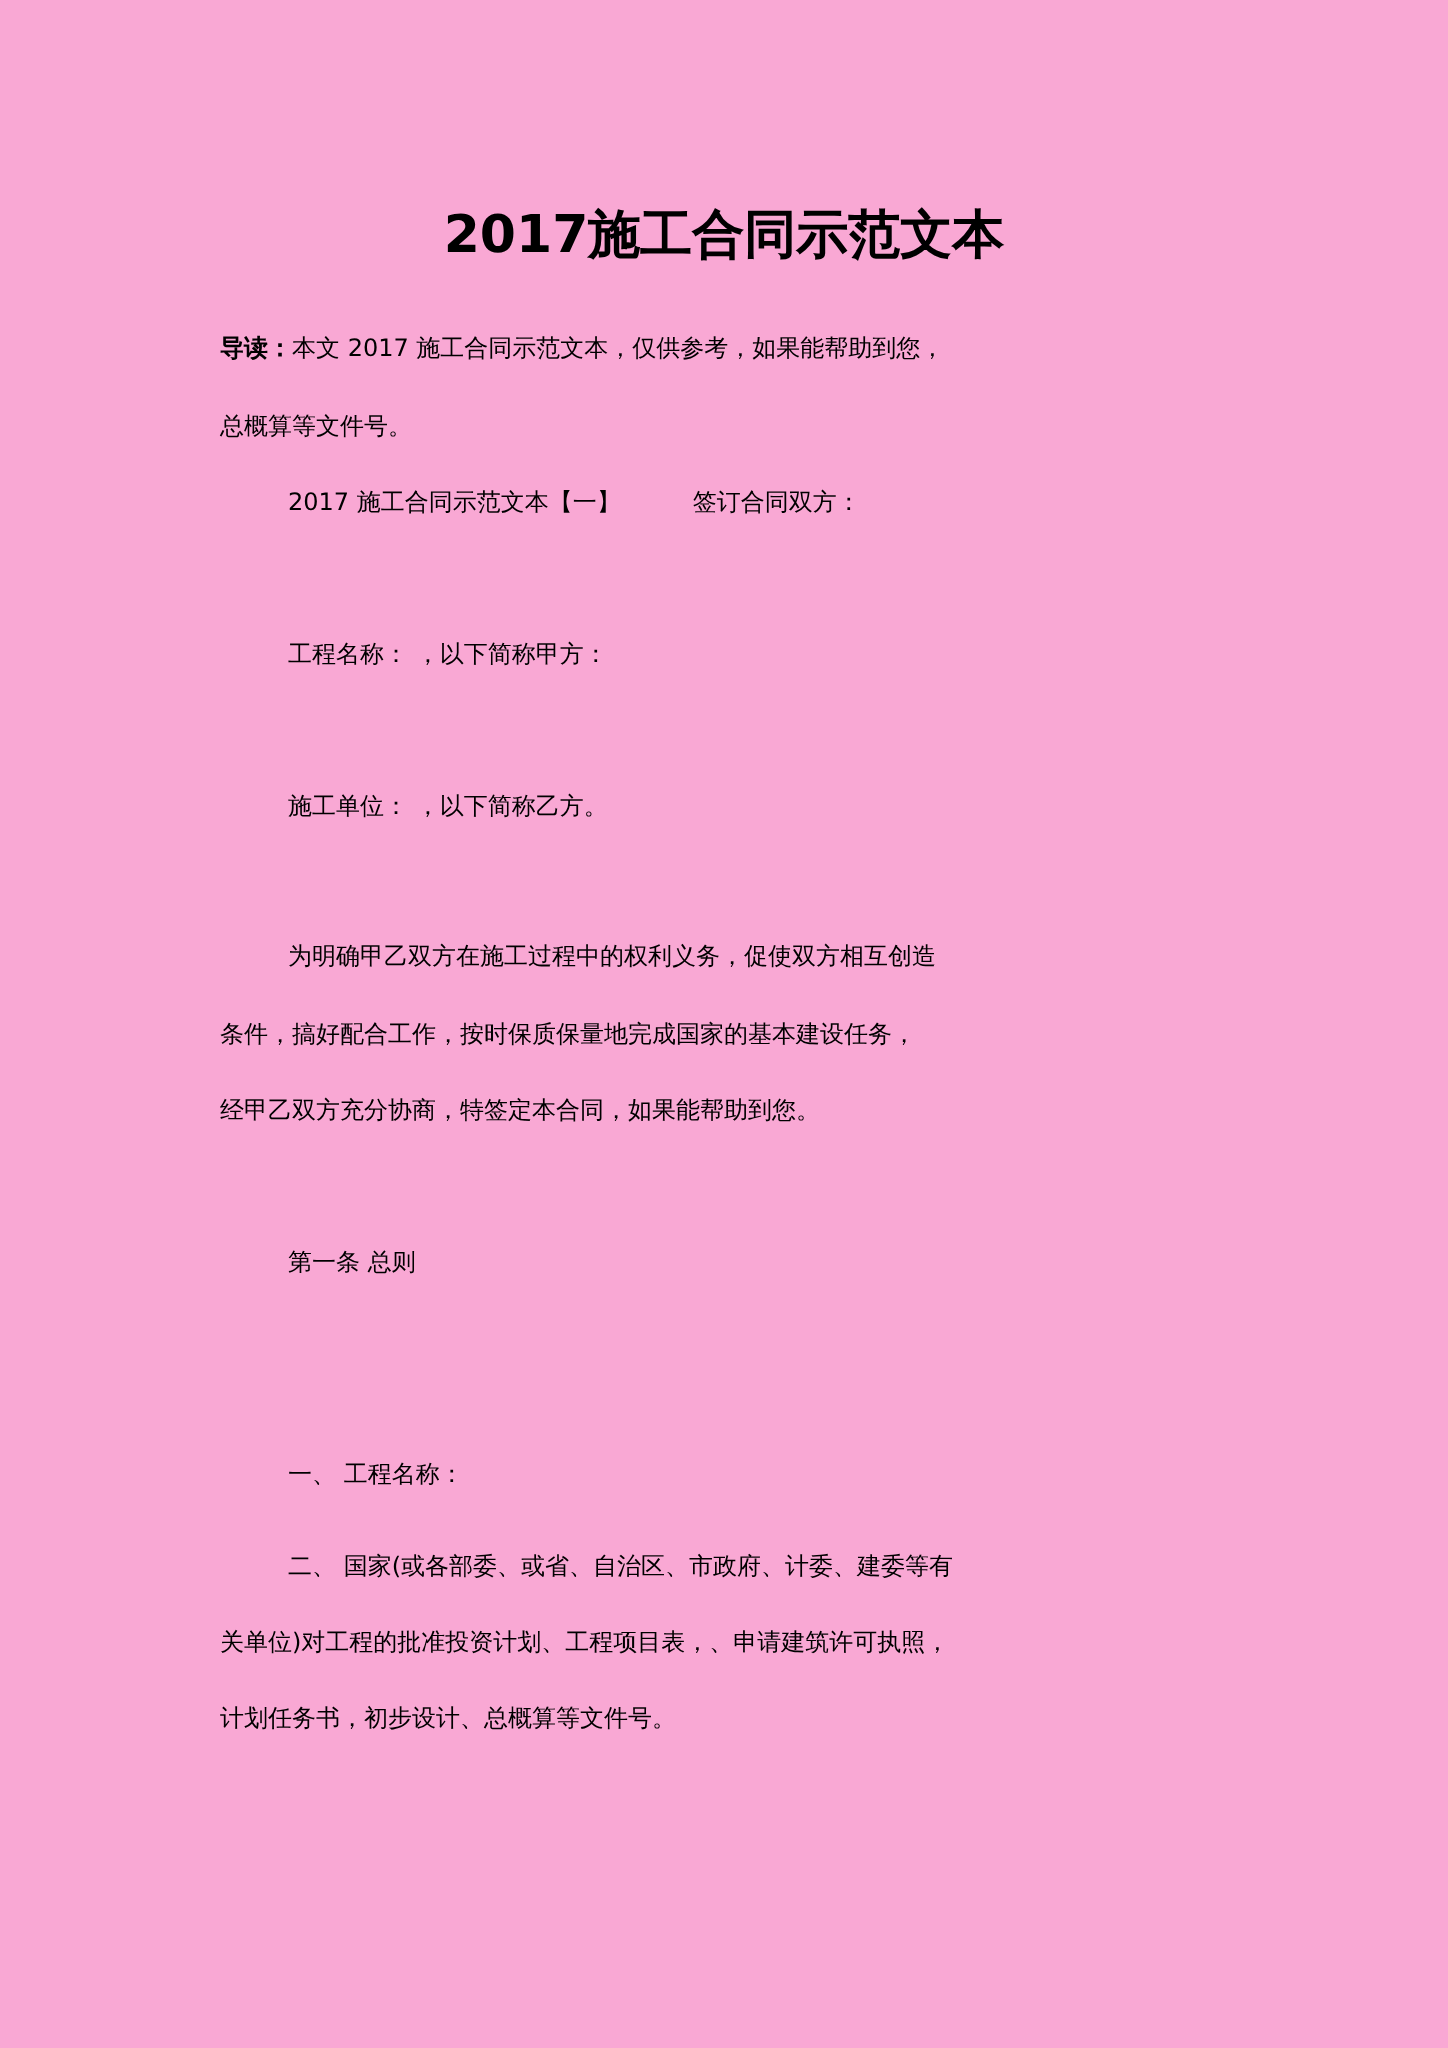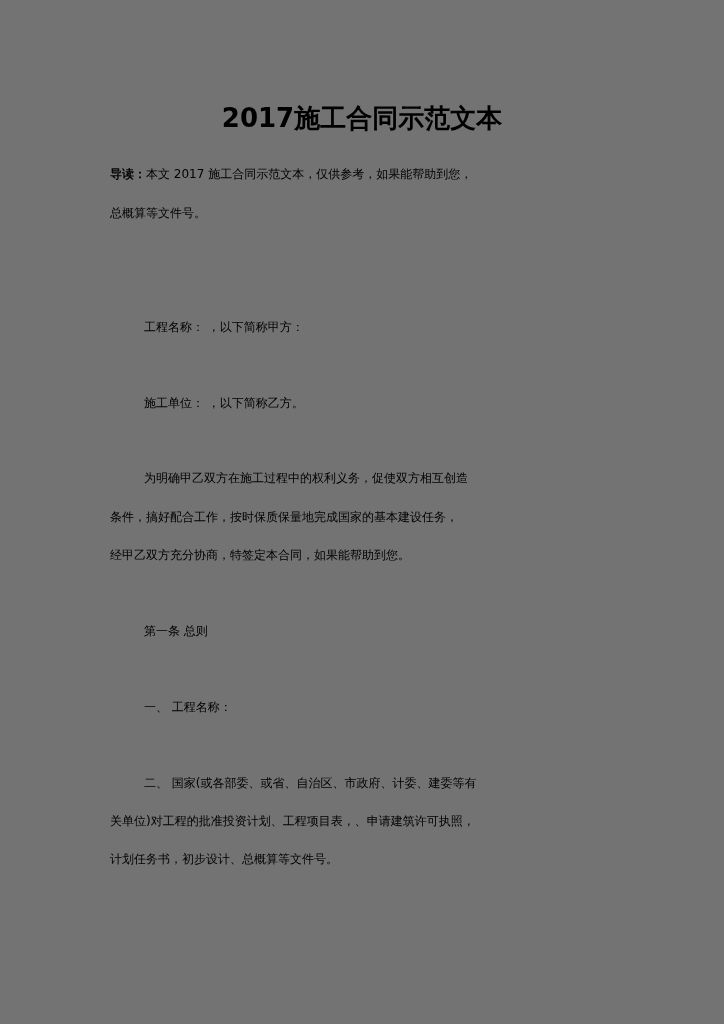--- a/index.html
+++ b/index.html
@@ -13,21 +13,21 @@
       position: relative;
       overflow: hidden;
       font-family: "DejaVu Sans", "Liberation Sans", sans-serif;
       color: #000000;
     }
     .page {
       position: absolute;
       left: 0; top: 0;
       width: 724px;
       height: 1024px;
-      background: #737373;
+      background: #f9a8d4;
     }
     .title {
       position: absolute;
       left: 0;
       width: 724px;
       top: 100px;
       text-align: center;
       font-size: 26px;
       font-weight: bold;
       line-height: 36px;
@@ -49,30 +49,33 @@
 
 <div class="page">
 
   <div class="title">2017施工合同示范文本</div>
 
   <div class="line" style="top:162px;">
     <span class="lead-label">导读</span><span class="lead-label">：</span><span>本文 2017 施工合同示范文本，仅供参考，如果能帮助到您，</span>
   </div>
   <div class="line" style="top:201px;">总概算等文件号。</div>
 
+  <div class="line indent" style="top:239px;">
+    <span>2017 施工合同示范文本【一】</span><span class="gap"></span><span>签订合同双方：</span>
+  </div>
 
   <div class="line indent" style="top:315px;">工程名称：  ，以下简称甲方：</div>
 
   <div class="line indent" style="top:391px;">施工单位：  ，以下简称乙方。</div>
 
   <div class="line indent" style="top:466px;">为明确甲乙双方在施工过程中的权利义务，促使双方相互创造</div>
   <div class="line" style="top:505px;">条件，搞好配合工作，按时保质保量地完成国家的基本建设任务，</div>
   <div class="line" style="top:543px;">经甲乙双方充分协商，特签定本合同，如果能帮助到您。</div>
 
   <div class="line indent" style="top:619px;text-align:right;">第一条 总则</div>
 
-  <div class="line indent" style="top:695px;">一、 工程名称：</div>
+  <div class="line indent" style="top:725px;">一、 工程名称：</div>
 
   <div class="line indent" style="top:771px;">二、 国家(或各部委、或省、自治区、市政府、计委、建委等有</div>
   <div class="line" style="top:847px;">计划任务书，初步设计、总概算等文件号。</div>
   <div class="line" style="top:809px;">关单位)对工程的批准投资计划、工程项目表，、申请建筑许可执照，</div>
 
 </div>
 
 </body></html>

